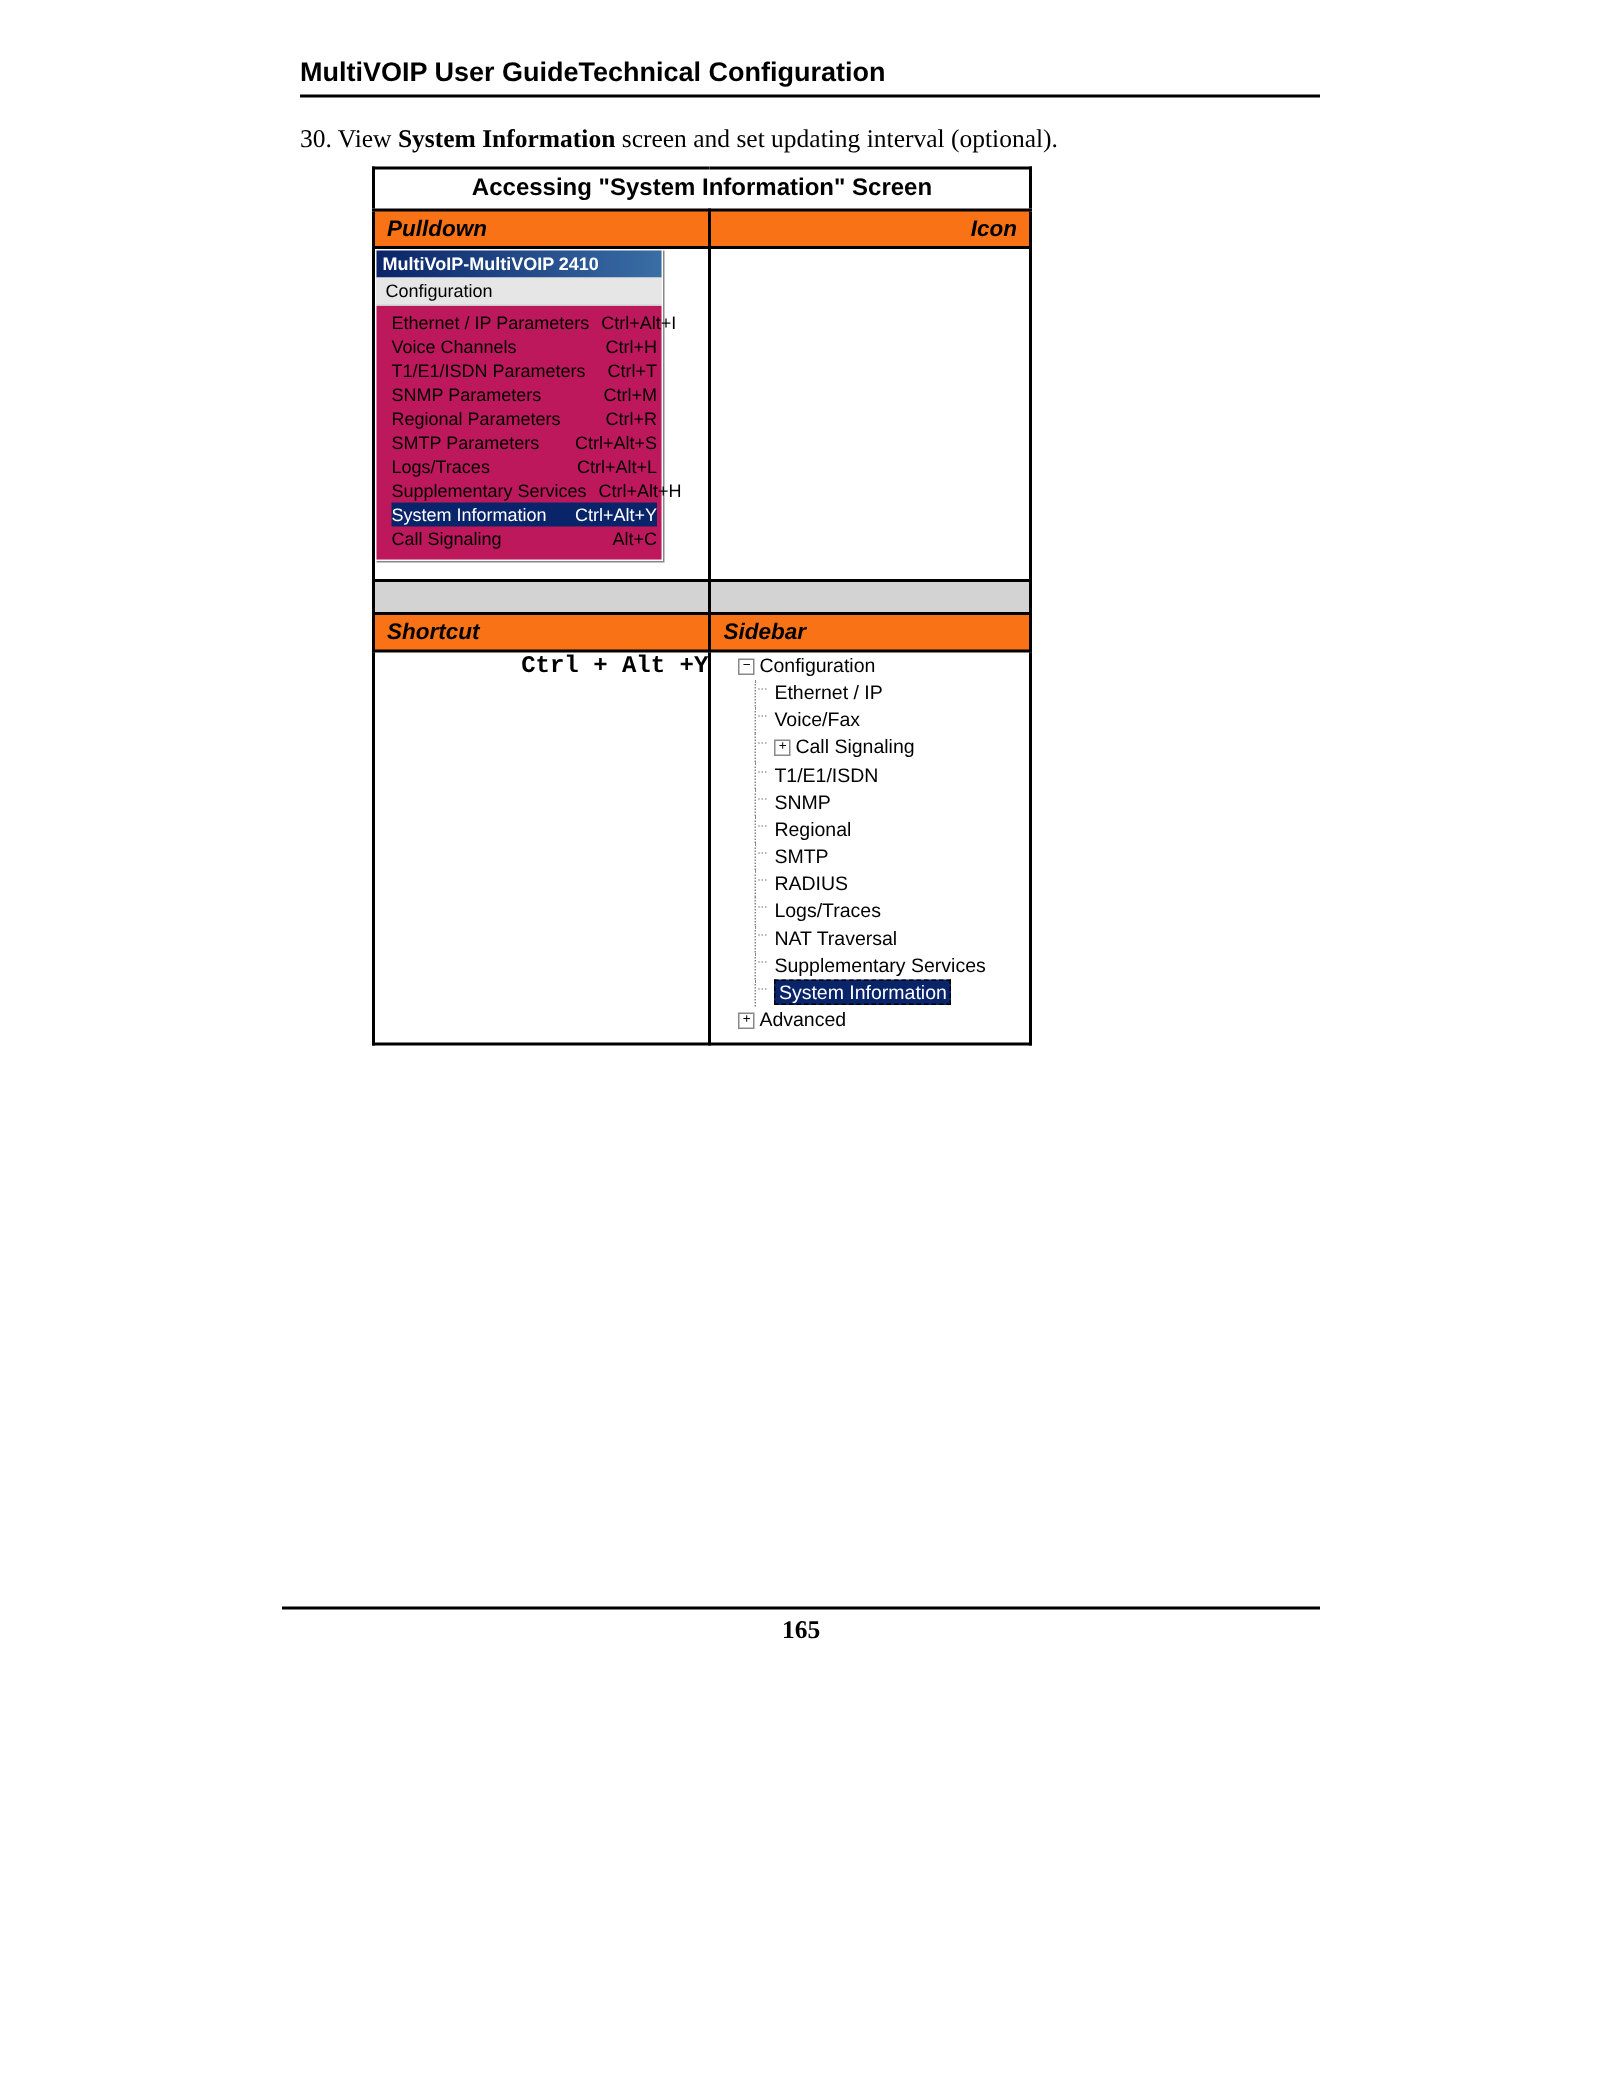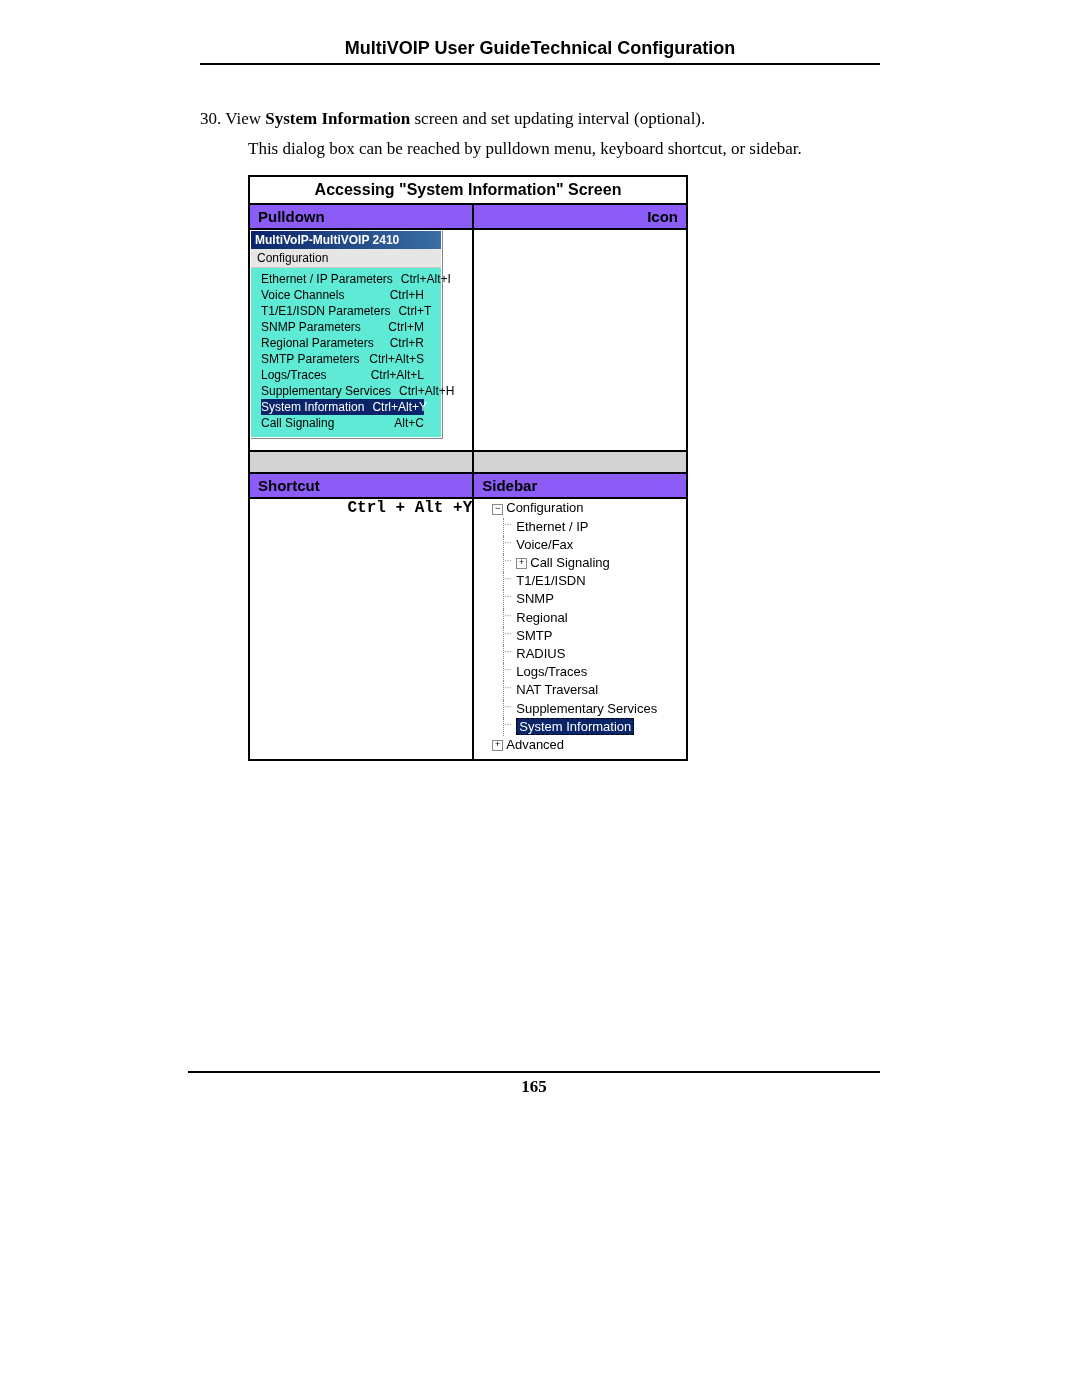--- a/index.html
+++ b/index.html
@@ -13,27 +13,27 @@
       box-sizing: border-box;
     }
     .page {
       padding: 38px 200px 0 200px;
       box-sizing: border-box;
       height: 100%;
       position: relative;
     }
     .header-line {
       display: flex;
-      justify-content: center;
+      justify-content: flex-start;
       font-family: Arial, Helvetica, sans-serif;
       font-weight: bold;
       font-size: 18px;
       border-bottom: 2px solid #000;
       padding-bottom: 4px;
-      margin-bottom: 42px;
+      margin-bottom: 16px;
     }
     .step-text {
       font-size: 17px;
       line-height: 1.4;
       margin-bottom: 6px;
     }
     .step-text b { font-family: Georgia, serif; }
     .step-desc {
       font-size: 17px;
       line-height: 1.45;
@@ -58,21 +58,22 @@
     .figure-table td, .figure-table th.sub {
       border: 2px solid #000;
       vertical-align: top;
       padding: 0;
     }
     .figure-table th.sub {
       font-size: 15px;
       font-weight: bold;
       text-align: left;
       padding: 3px 8px;
-      background: #8b5cf6;
+      background: #f97316;
+      font-style: italic;
     }
     .figure-table td.cell {
       height: 220px;
     }
     .pulldown-cell { padding: 10px; }
     .icon-cell { background: #fff; }
     .sep-row td {
       height: 20px;
       background: #d3d3d3;
       border-left: 2px solid #000;
@@ -111,22 +112,22 @@
       font-weight: bold;
       padding: 2px 4px;
       font-size: 12px;
     }
     .win95 .menuitem {
       background: #e6e6e6;
       padding: 2px 6px;
       border-bottom: 1px solid #ccc;
     }
     .win95 .submenu {
-      background: #5eead4;
-      padding: 3px 17px 6px 10px;
+      background: #be185d;
+      padding: 3px 3px 6px 10px;
     }
     .win95 .sm-row {
       display: flex;
       justify-content: space-between;
       padding: 1px 0;
       white-space: nowrap;
     }
     .win95 .sm-row.selected {
       background: #0a246a;
       color: #fff;
@@ -191,21 +192,20 @@
 <div class="page">
   <div class="header-line">
     <span>MultiVOIP User Guide</span>
     <span>Technical Configuration</span>
   </div>
 
   <div class="step-text">
     <span>30.</span>
     <span>View </span><b>System Information</b><span> screen and set updating interval (optional).</span>
   </div>
-  <div class="step-desc">This dialog box can be reached by pulldown menu, keyboard shortcut, or sidebar.</div>
 
   <table class="figure-table">
     <tbody>
         <tr>
       <th class="caption" colspan="2">Accessing "System Information" Screen</th>
     </tr>
     <tr>
       <th class="sub">Pulldown</th>
       <th class="sub" style="text-align:right;">Icon</th>
     </tr>

